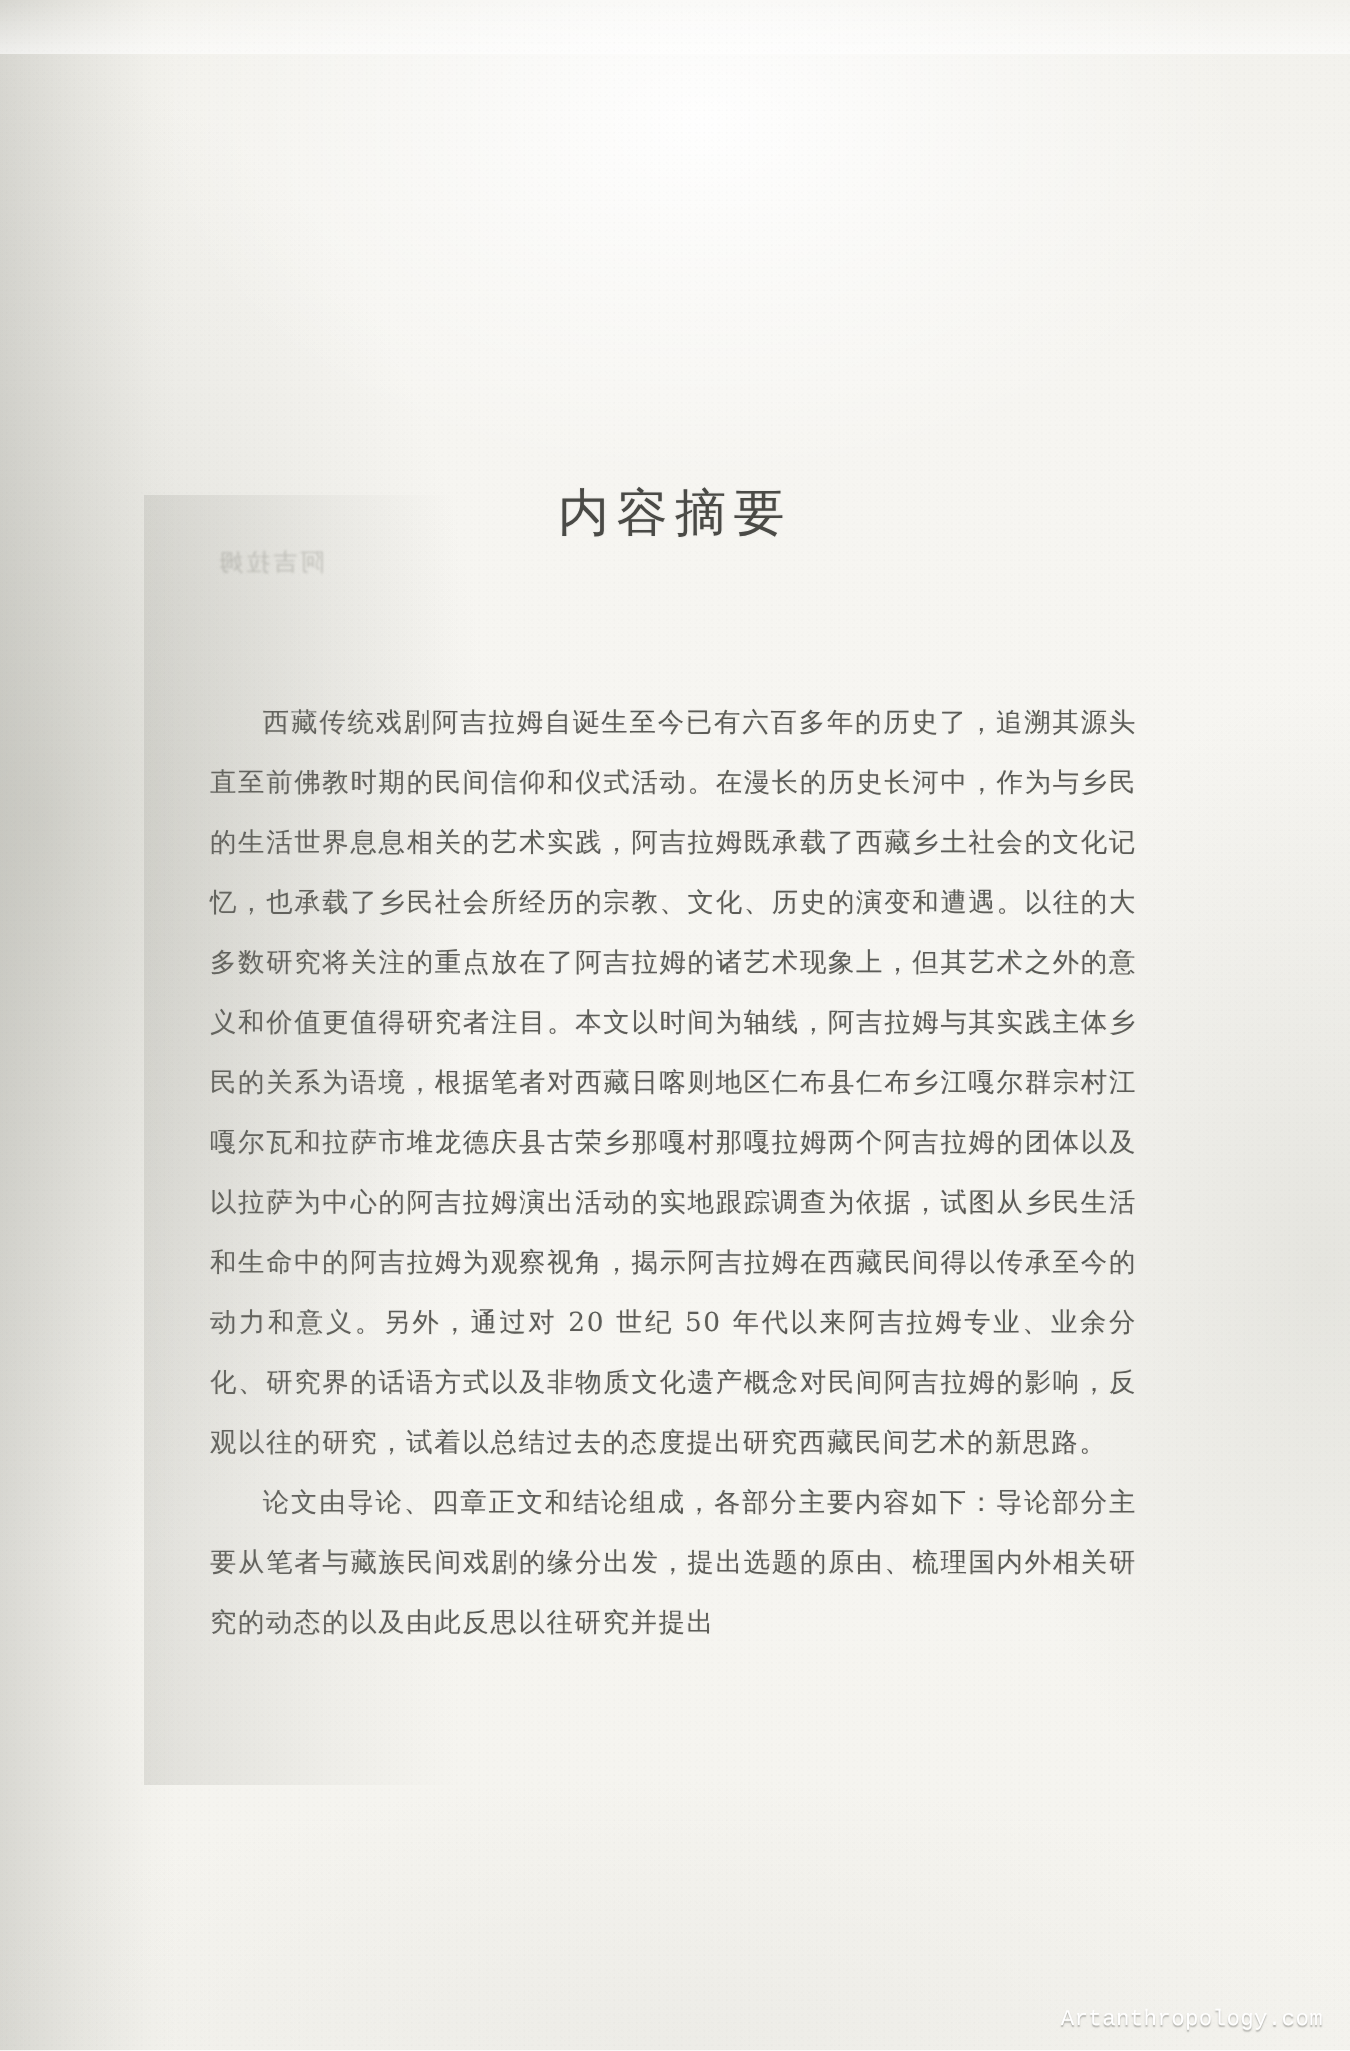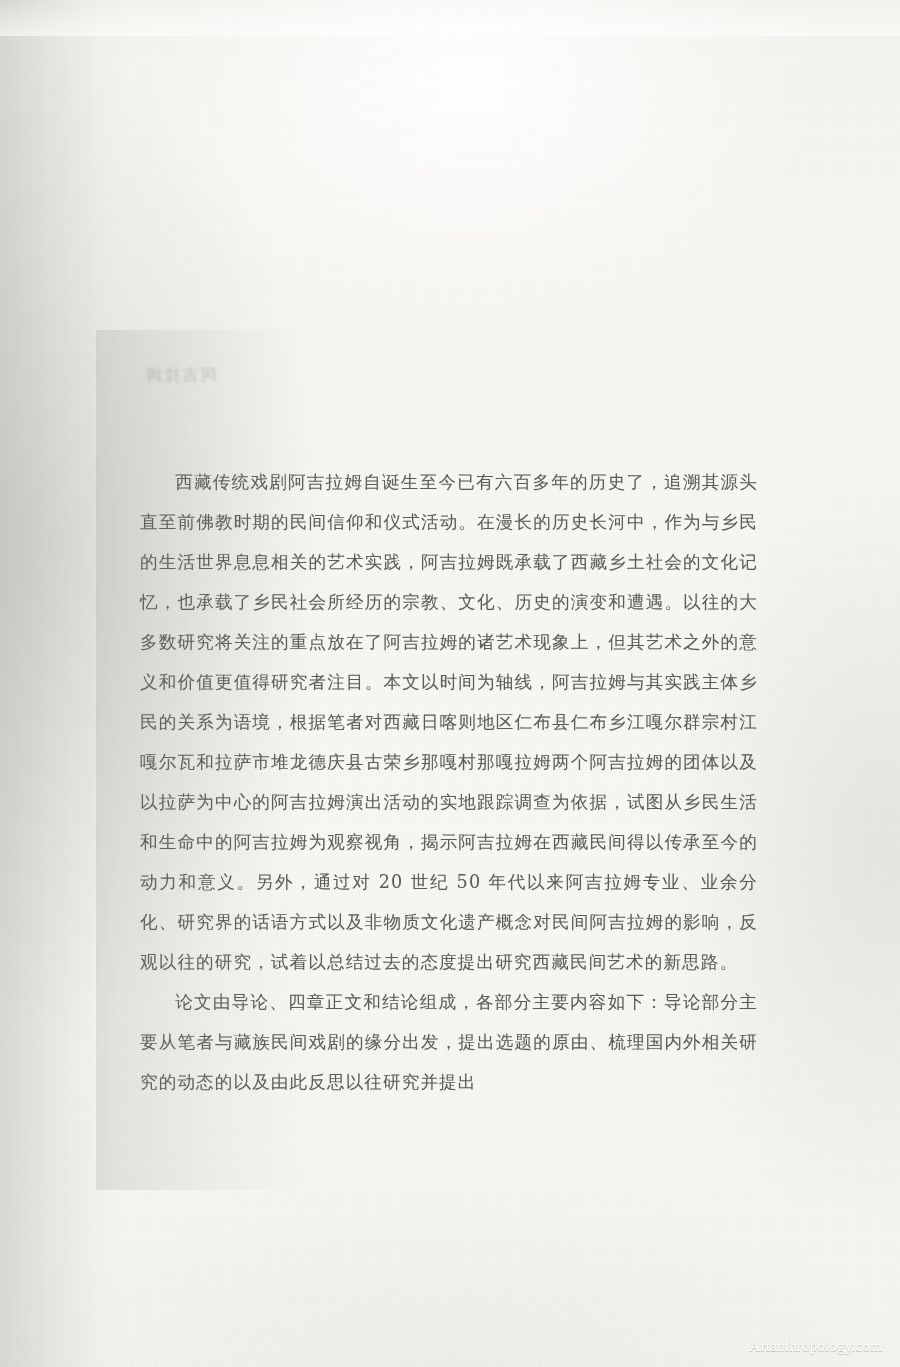--- a/index.html
+++ b/index.html
@@ -116,21 +116,21 @@
     transform: scaleX(-1);
     filter: blur(0.8px);
     pointer-events: none;
   }
 
   
   #watermark {
     position: absolute;
     right: 18px;
     bottom: 12px;
-    font-family: Liberation Serif, serif;
+    font-family: Liberation Mono, monospace;
     font-size: 15px;
     color: #ffffff;
     letter-spacing: 0.2px;
     text-shadow: 0 1px 1px rgba(120,120,115,0.55);
     text-align: center;
   }
 
   
   #grain {
     position: absolute;
@@ -149,20 +149,21 @@
 
 <div id="scan-page">
 
   <div id="gutter-shadow"></div>
   <div id="top-edge-shadow"></div>
 
   <div id="content">
 
     <div id="bleed-through">阿吉拉姆</div>
 
+    <h1 id="doc-title">内容摘要</h1>
 
     <div id="body-text">
       <p>西藏传统戏剧阿吉拉姆自诞生至今已有六百多年的历史了，追溯其源头直至前佛教时期的民间信仰和仪式活动。在漫长的历史长河中，作为与乡民的生活世界息息相关的艺术实践，阿吉拉姆既承载了西藏乡土社会的文化记忆，也承载了乡民社会所经历的宗教、文化、历史的演变和遭遇。以往的大多数研究将关注的重点放在了阿吉拉姆的诸艺术现象上，但其艺术之外的意义和价值更值得研究者注目。本文以时间为轴线，阿吉拉姆与其实践主体乡民的关系为语境，根据笔者对西藏日喀则地区仁布县仁布乡江嘎尔群宗村江嘎尔瓦和拉萨市堆龙德庆县古荣乡那嘎村那嘎拉姆两个阿吉拉姆的团体以及以拉萨为中心的阿吉拉姆演出活动的实地跟踪调查为依据，试图从乡民生活和生命中的阿吉拉姆为观察视角，揭示阿吉拉姆在西藏民间得以传承至今的动力和意义。另外，通过对 20 世纪 50 年代以来阿吉拉姆专业、业余分化、研究界的话语方式以及非物质文化遗产概念对民间阿吉拉姆的影响，反观以往的研究，试着以总结过去的态度提出研究西藏民间艺术的新思路。</p>
       <p>论文由导论、四章正文和结论组成，各部分主要内容如下：导论部分主要从笔者与藏族民间戏剧的缘分出发，提出选题的原由、梳理国内外相关研究的动态的以及由此反思以往研究并提出</p>
     </div>
 
     <div id="left-fade"></div>
   </div>
 
   <div id="grain"></div>

